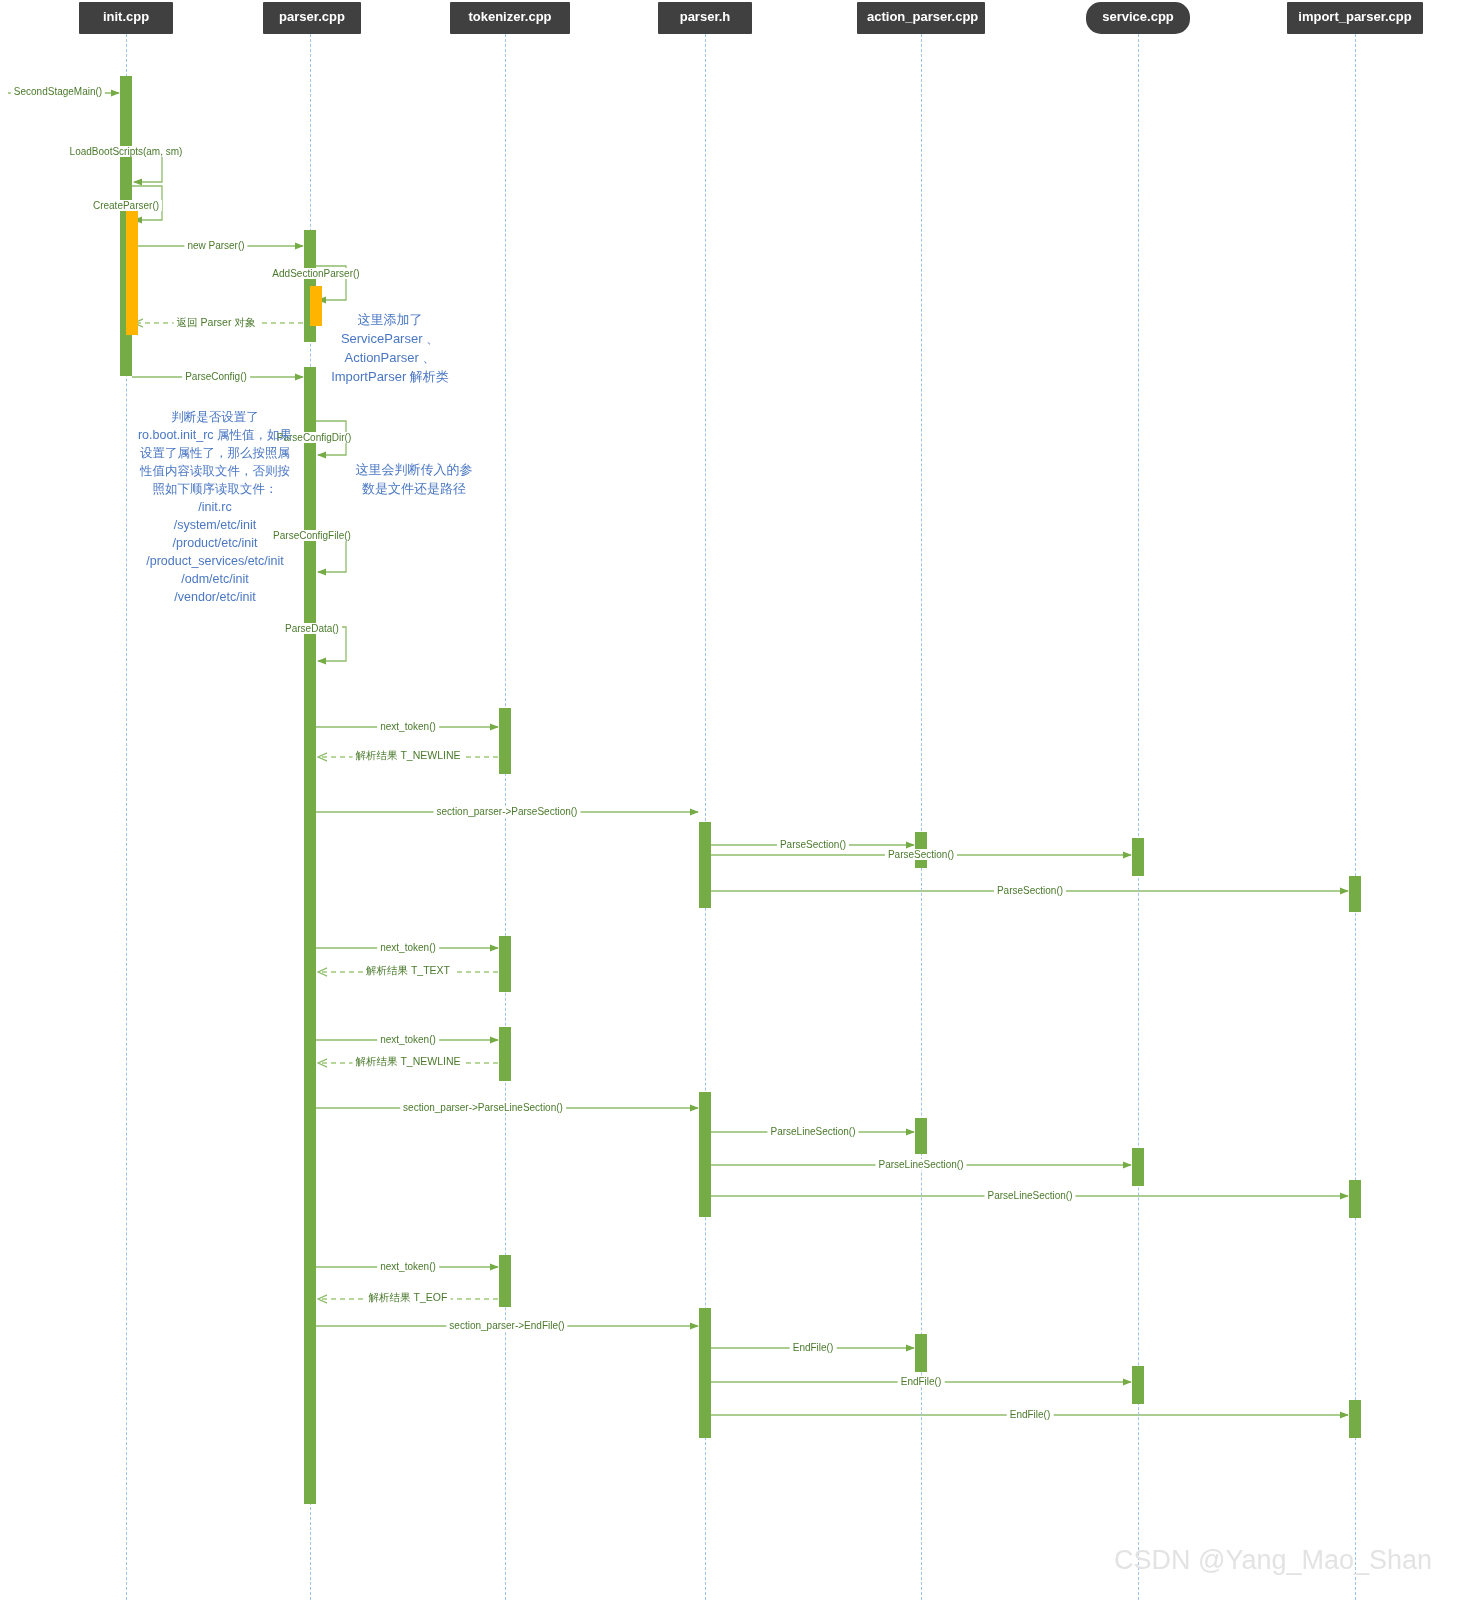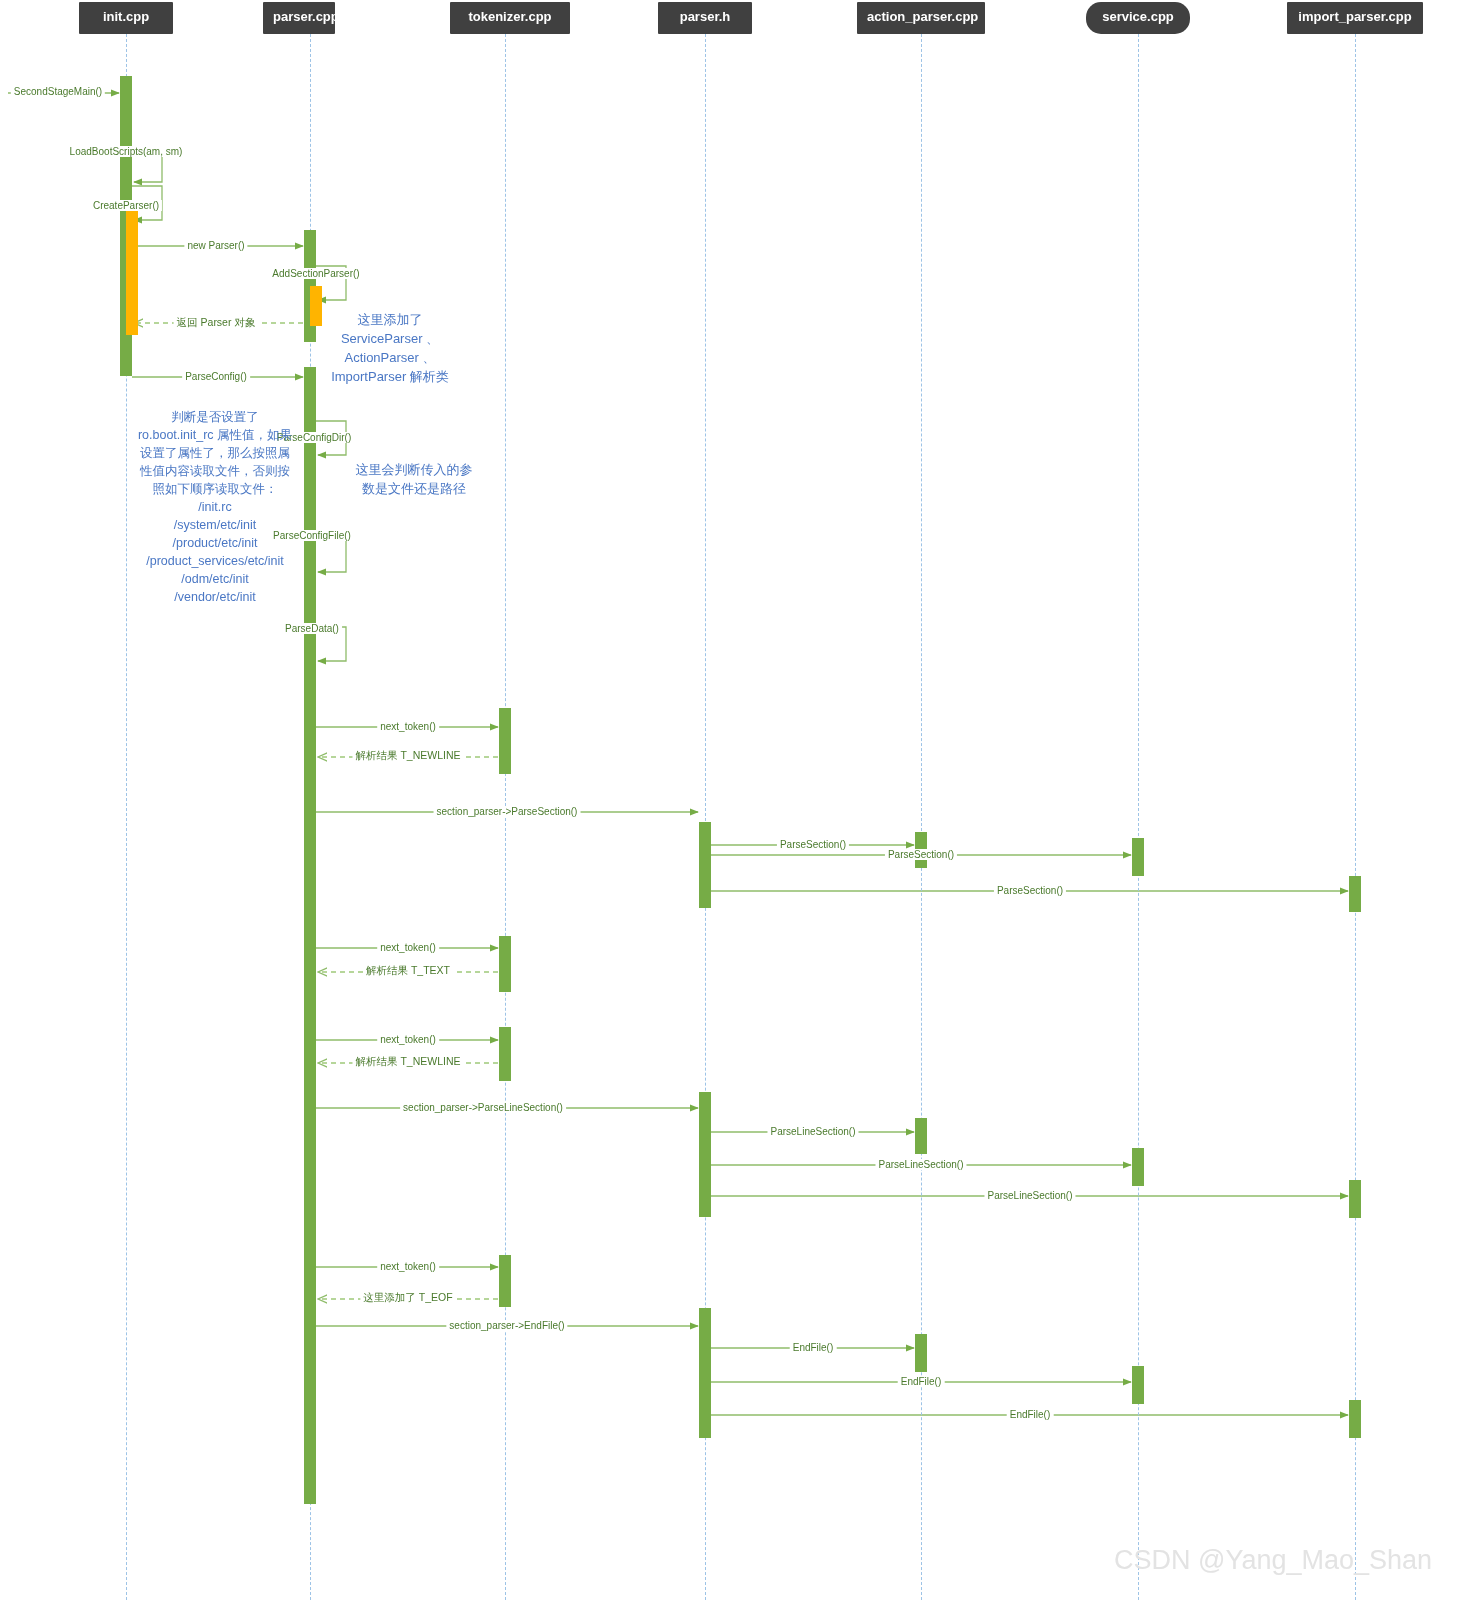--- a/index.html
+++ b/index.html
@@ -77,21 +77,21 @@
         <line x1="316" y1="1326" x2="698" y2="1326" stroke="#8fbc6a" stroke-width="1.3" marker-end="url(#arrowFilled)"></line>
         <line x1="711" y1="1348" x2="914" y2="1348" stroke="#8fbc6a" stroke-width="1.3" marker-end="url(#arrowFilled)"></line>
         <line x1="711" y1="1382" x2="1131" y2="1382" stroke="#8fbc6a" stroke-width="1.3" marker-end="url(#arrowFilled)"></line>
         <line x1="711" y1="1415" x2="1348" y2="1415" stroke="#8fbc6a" stroke-width="1.3" marker-end="url(#arrowFilled)"></line>
       </g>
   </svg>
 
   <div id="participants-layer">
       <div class="phead" style="left: 79px; top: 2px; width: 94px; height: 32px;">init.cpp</div>
       <div class="lifeline" style="left: 126px; top: 34px; height: 1566px;"></div>
-      <div class="phead" style="left: 263px; top: 2px; width: 72px; height: 32px;">parser.cpp</div>
+      <div class="phead" style="left: 263px; top: 2px; width: 98px; height: 32px;">parser.cpp</div>
       <div class="lifeline" style="left: 310px; top: 34px; height: 1566px;"></div>
       <div class="phead" style="left: 450px; top: 2px; width: 120px; height: 32px;">tokenizer.cpp</div>
       <div class="lifeline" style="left: 505px; top: 34px; height: 1566px;"></div>
       <div class="phead" style="left: 658px; top: 2px; width: 94px; height: 32px;">parser.h</div>
       <div class="lifeline" style="left: 705px; top: 34px; height: 1566px;"></div>
       <div class="phead" style="left: 857px; top: 2px; width: 128px; height: 32px;">action_parser.cpp</div>
       <div class="lifeline" style="left: 921px; top: 34px; height: 1566px;"></div>
       <div class="phead" style="left: 1086px; top: 2px; width: 104px; height: 32px; border-radius: 15px;">service.cpp</div>
       <div class="lifeline" style="left: 1138px; top: 34px; height: 1566px;"></div>
       <div class="phead" style="left: 1287px; top: 2px; width: 136px; height: 32px;">import_parser.cpp</div>
@@ -143,21 +143,21 @@
       <div class="msglbl" style="left: 1030px; top: 885px;">ParseSection()</div>
       <div class="msglbl" style="left: 408px; top: 942px;">next_token()</div>
       <div class="msglbl cn" style="left: 408px; top: 965px;">解析结果 T_TEXT</div>
       <div class="msglbl" style="left: 408px; top: 1034px;">next_token()</div>
       <div class="msglbl cn" style="left: 408px; top: 1056px;">解析结果 T_NEWLINE</div>
       <div class="msglbl" style="left: 483px; top: 1102px;">section_parser-&gt;ParseLineSection()</div>
       <div class="msglbl" style="left: 813px; top: 1126px;">ParseLineSection()</div>
       <div class="msglbl" style="left: 921px; top: 1159px;">ParseLineSection()</div>
       <div class="msglbl" style="left: 1030px; top: 1190px;">ParseLineSection()</div>
       <div class="msglbl" style="left: 408px; top: 1261px;">next_token()</div>
-      <div class="msglbl cn" style="left: 408px; top: 1292px;">这里添加了 T_EOF</div>
+      <div class="msglbl cn" style="left: 408px; top: 1292px;">解析结果 T_EOF</div>
       <div class="msglbl" style="left: 507px; top: 1320px;">section_parser-&gt;EndFile()</div>
       <div class="msglbl" style="left: 813px; top: 1342px;">EndFile()</div>
       <div class="msglbl" style="left: 921px; top: 1376px;">EndFile()</div>
       <div class="msglbl" style="left: 1030px; top: 1409px;">EndFile()</div>
     </div>
   <div id="notes-layer">
       <div class="note" style="left: 295px; top: 310px; width: 190px; text-align: center;">这里添加了
 ServiceParser 、
 ActionParser 、
 ImportParser 解析类</div>

